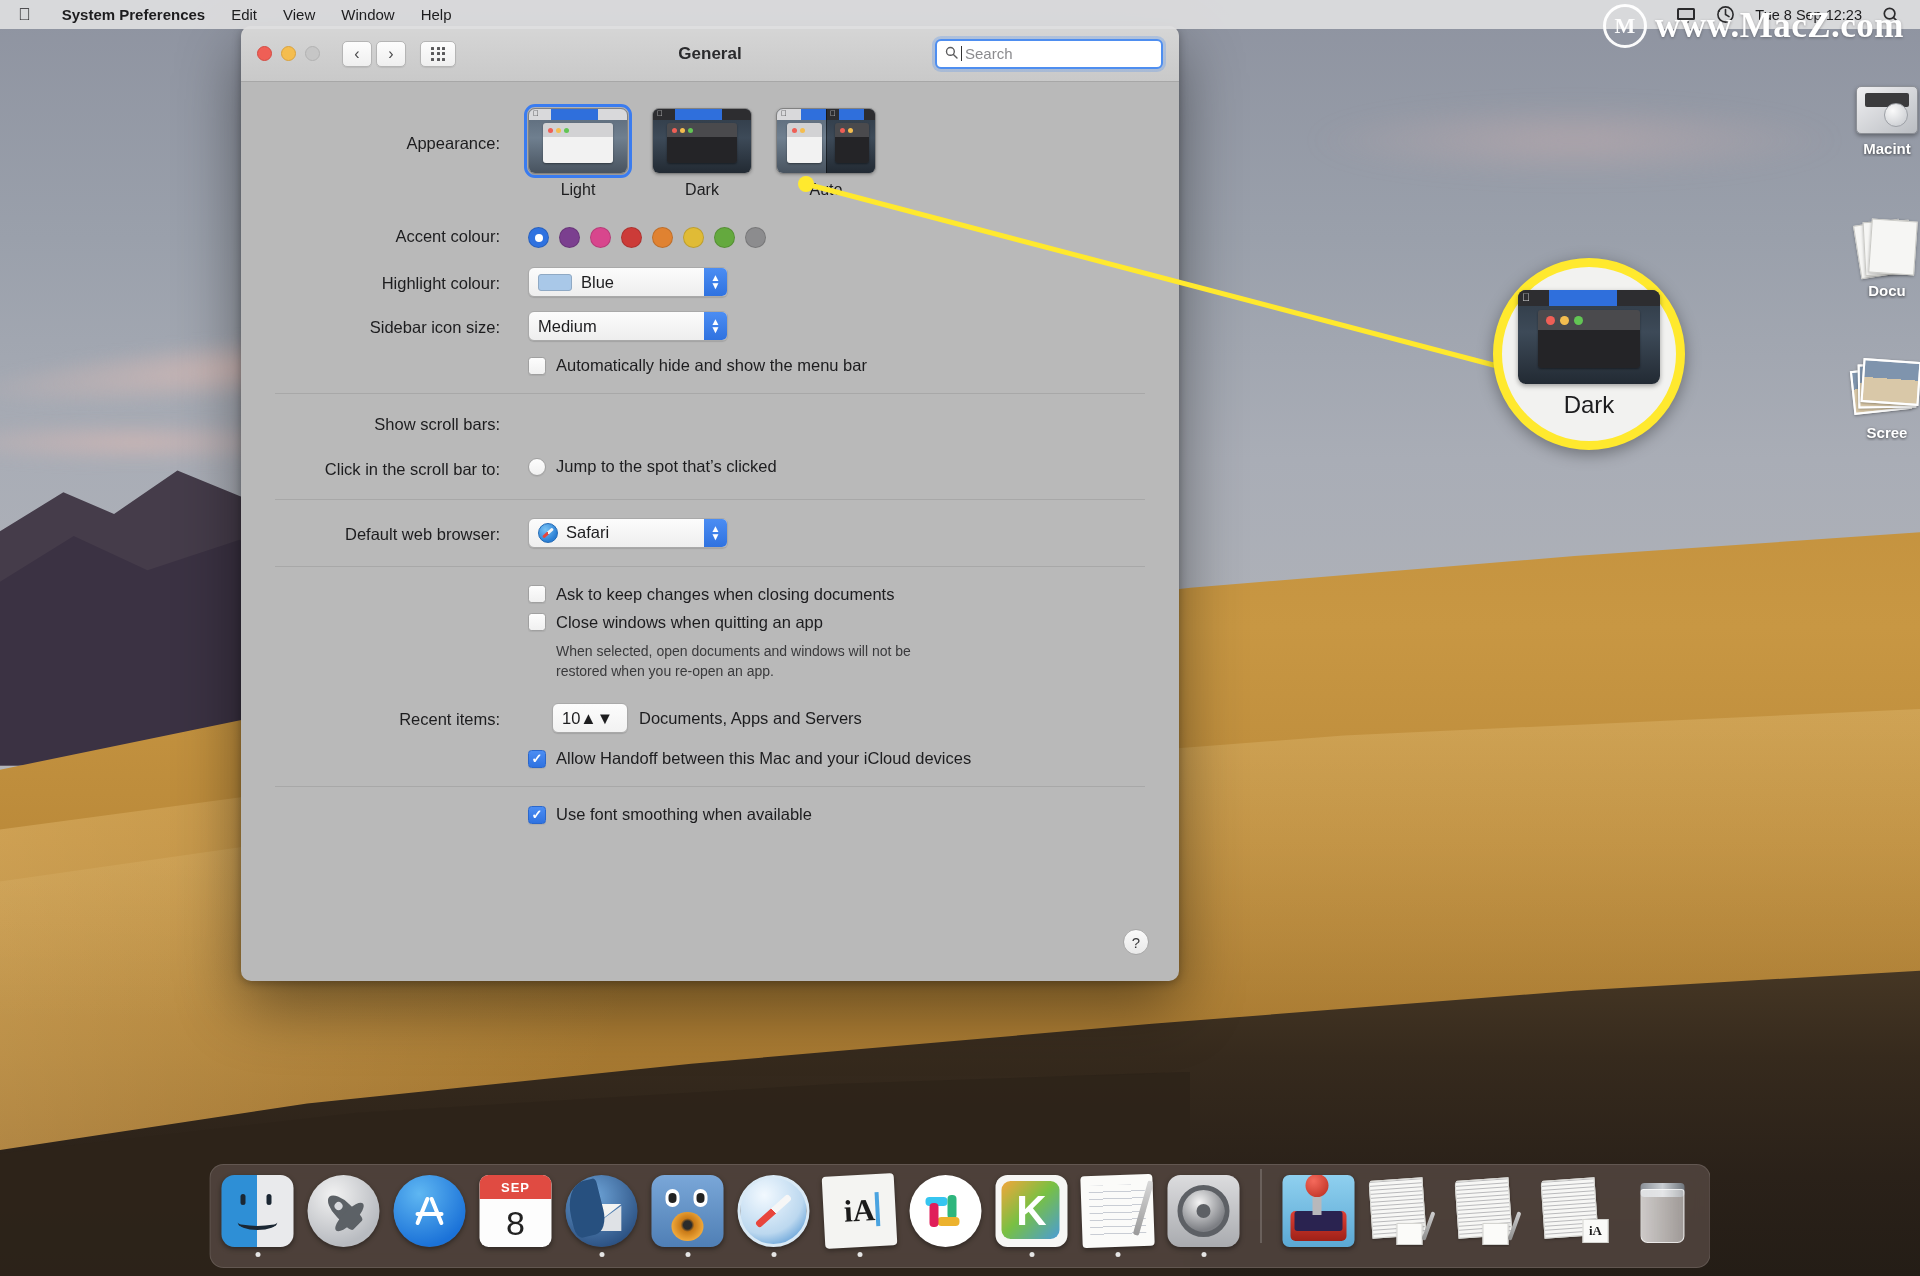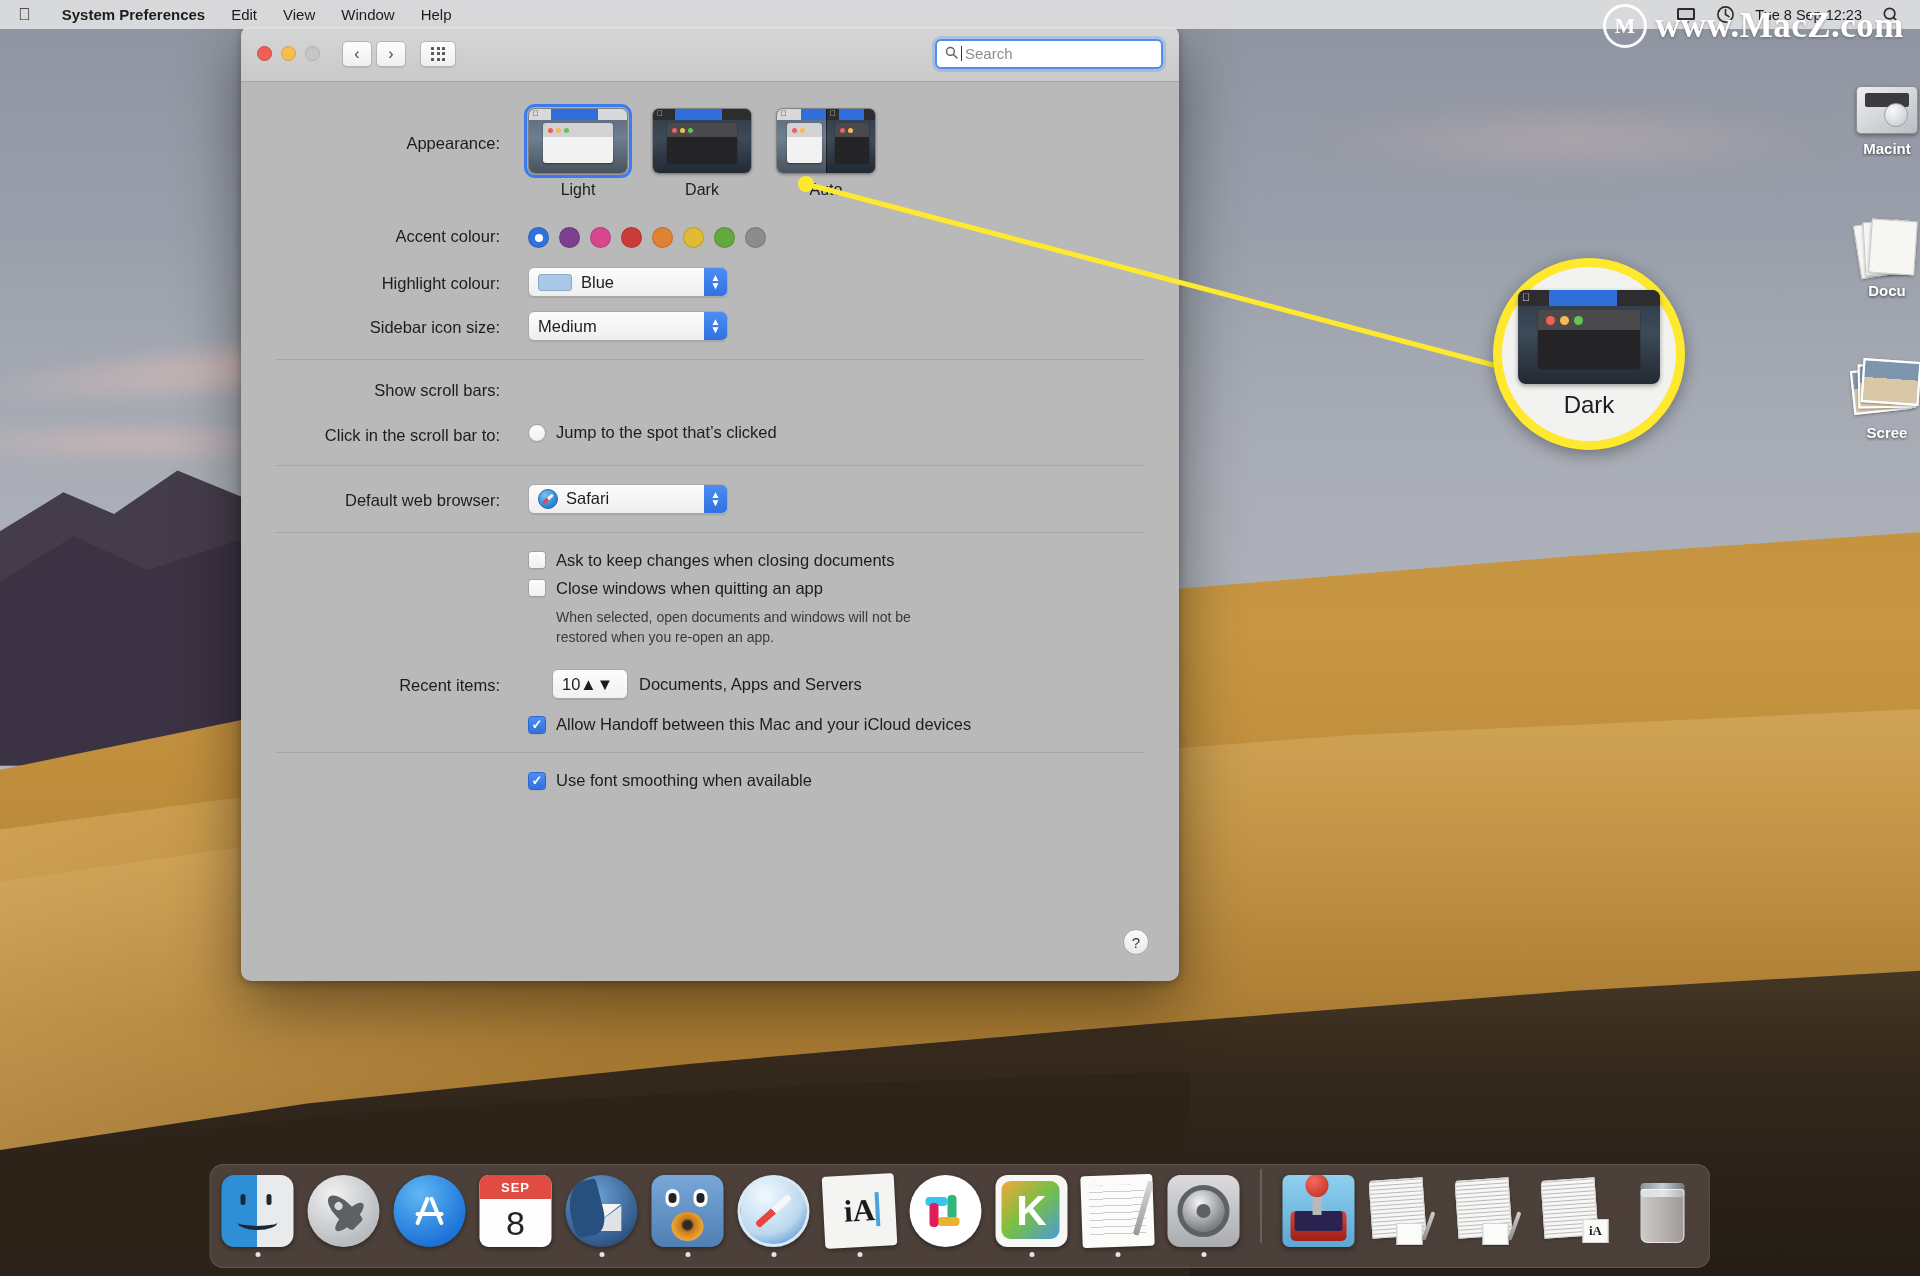--- a/index.html
+++ b/index.html
@@ -565,20 +565,21 @@
           <i></i>
           <i></i>
           <i></i>
           <i></i>
           <i></i>
           <i></i>
           <i></i>
           <i></i>
         </div>
     </div>
+    <div class="wintitle">General</div>
     <div class="searchwrap">
       <div class="searchbox">
         <span class="mag">
           <svg width="13" height="13" viewBox="0 0 13 13">
               <circle cx="5.4" cy="5.4" r="3.9" fill="none" stroke="#5c5c5e" stroke-width="1.4"></circle>
               <line x1="8.4" y1="8.4" x2="12" y2="12" stroke="#5c5c5e" stroke-width="1.4" stroke-linecap="round"></line>
             </svg>
         </span>
         <span class="caret"></span>
         <span class="ph" title="Search">Search</span>
@@ -704,20 +705,29 @@
         <div class="popup" style="width:200px;">
           <span>Medium</span>
           <span class="stepper">
               <span>▲</span>
               <span>▼</span>
             </span>
         </div>
       </div>
     </div>
 
+    <div class="row" style="margin-top:15px;">
+      <div class="rlabel"></div>
+      <div class="rfield">
+        <div class="optline">
+          <span class="ck"></span>
+          <span>Automatically hide and show the menu bar</span>
+        </div>
+      </div>
+    </div>
 
     <div class="hr"></div>
 
     <div class="row">
       <div class="rlabel" style="padding-top:1px;">Show scroll bars:</div>
     </div>
 
     <div class="row" style="margin-top:22px;">
       <div class="rlabel" style="padding-top:1px;">Click in the scroll bar to:</div>
       <div class="rfield">

